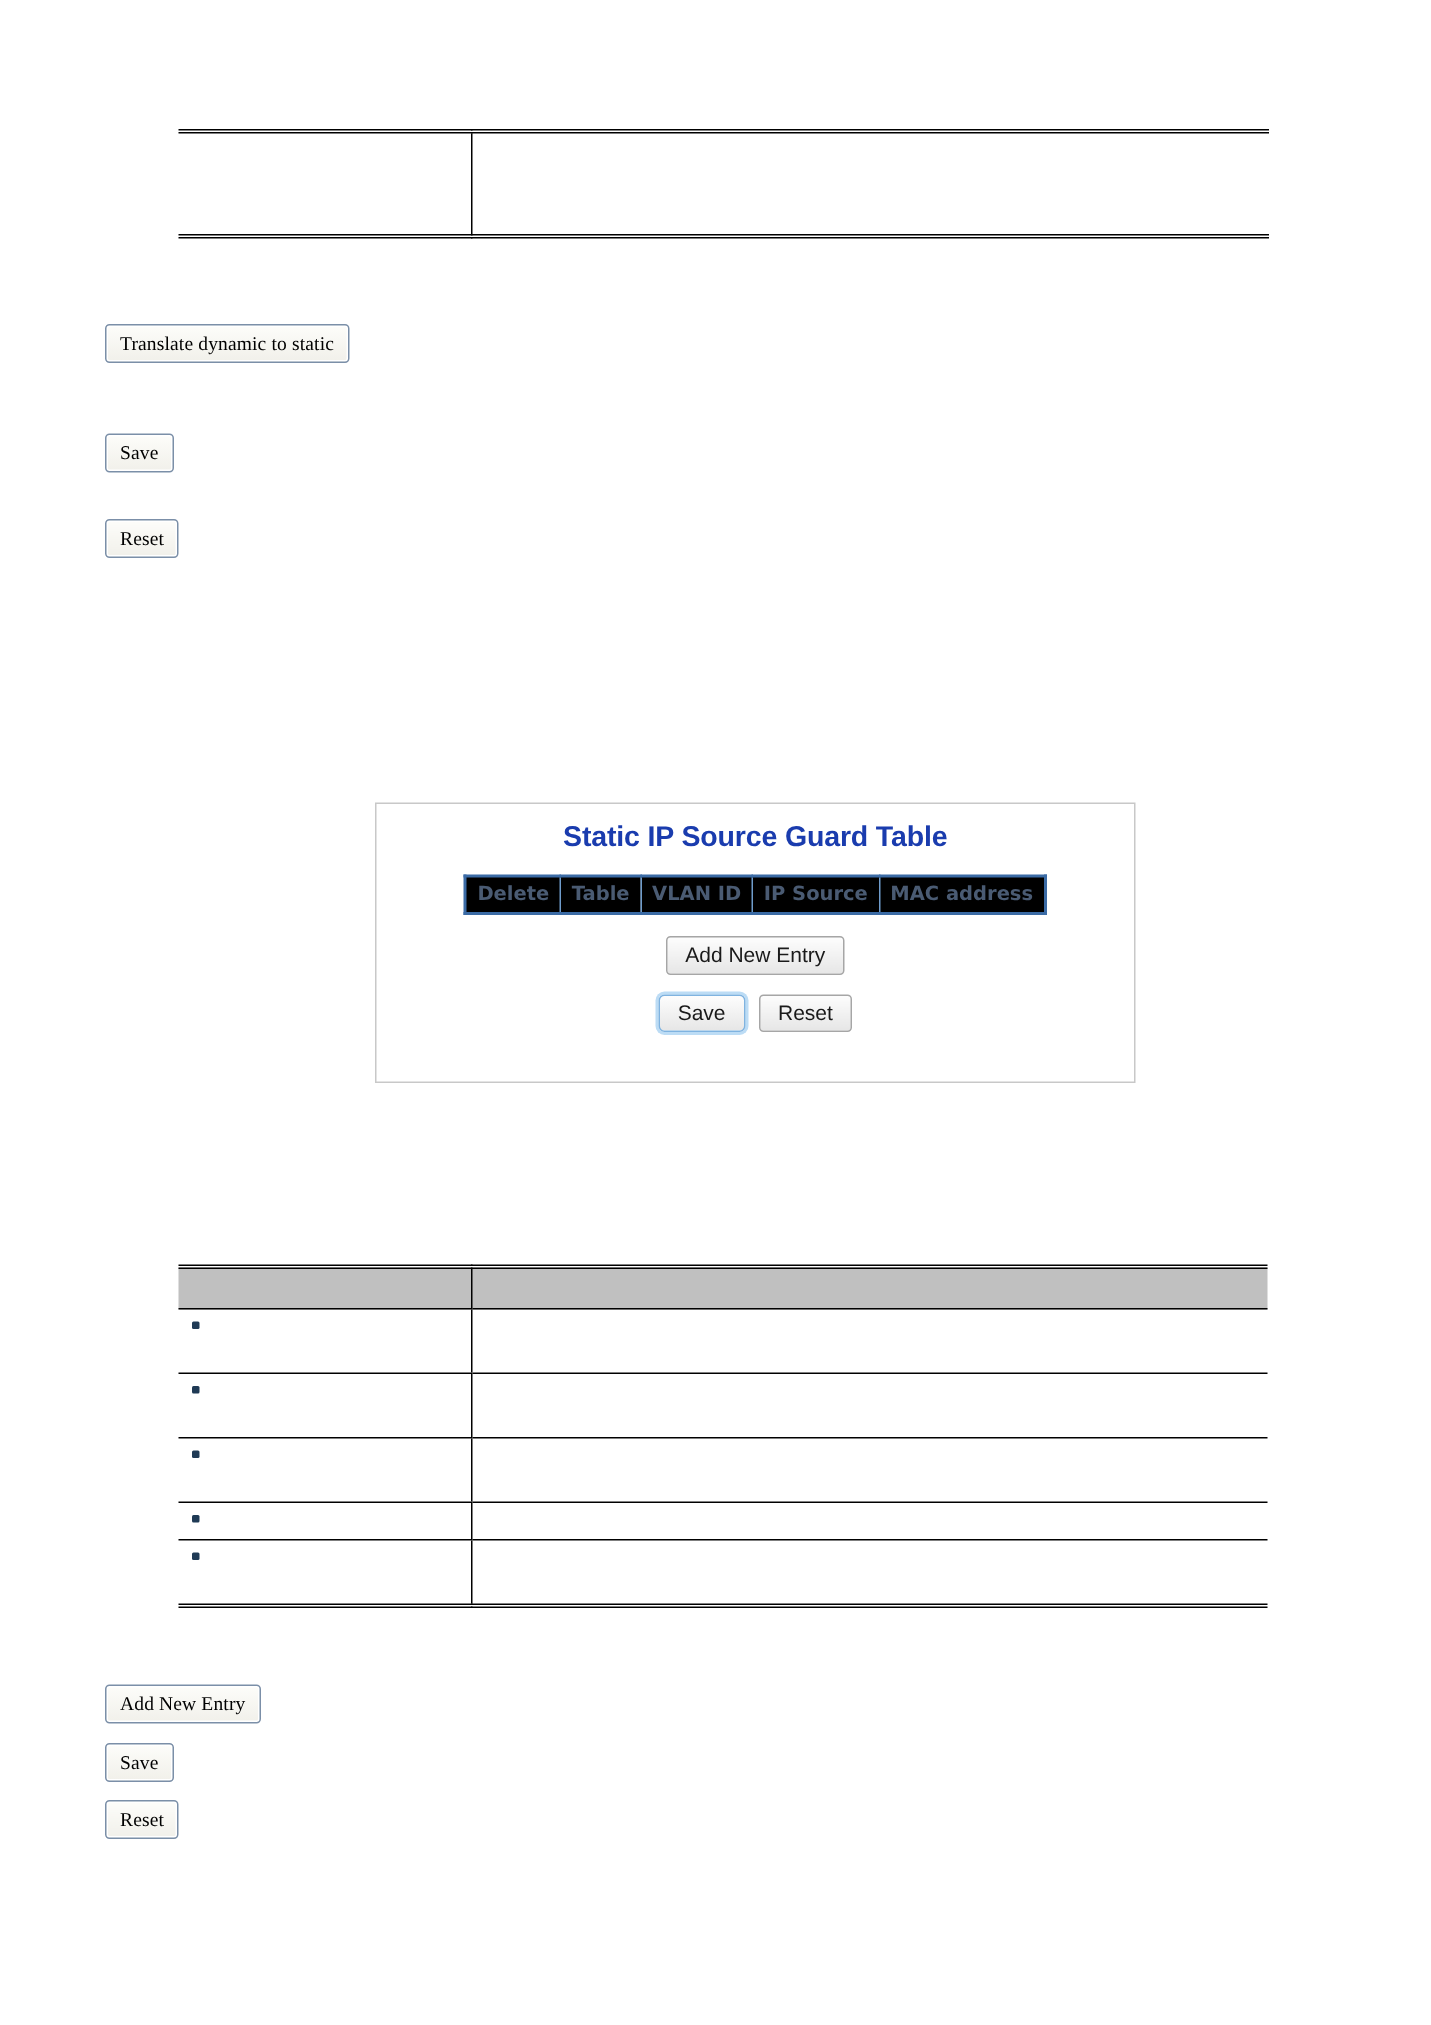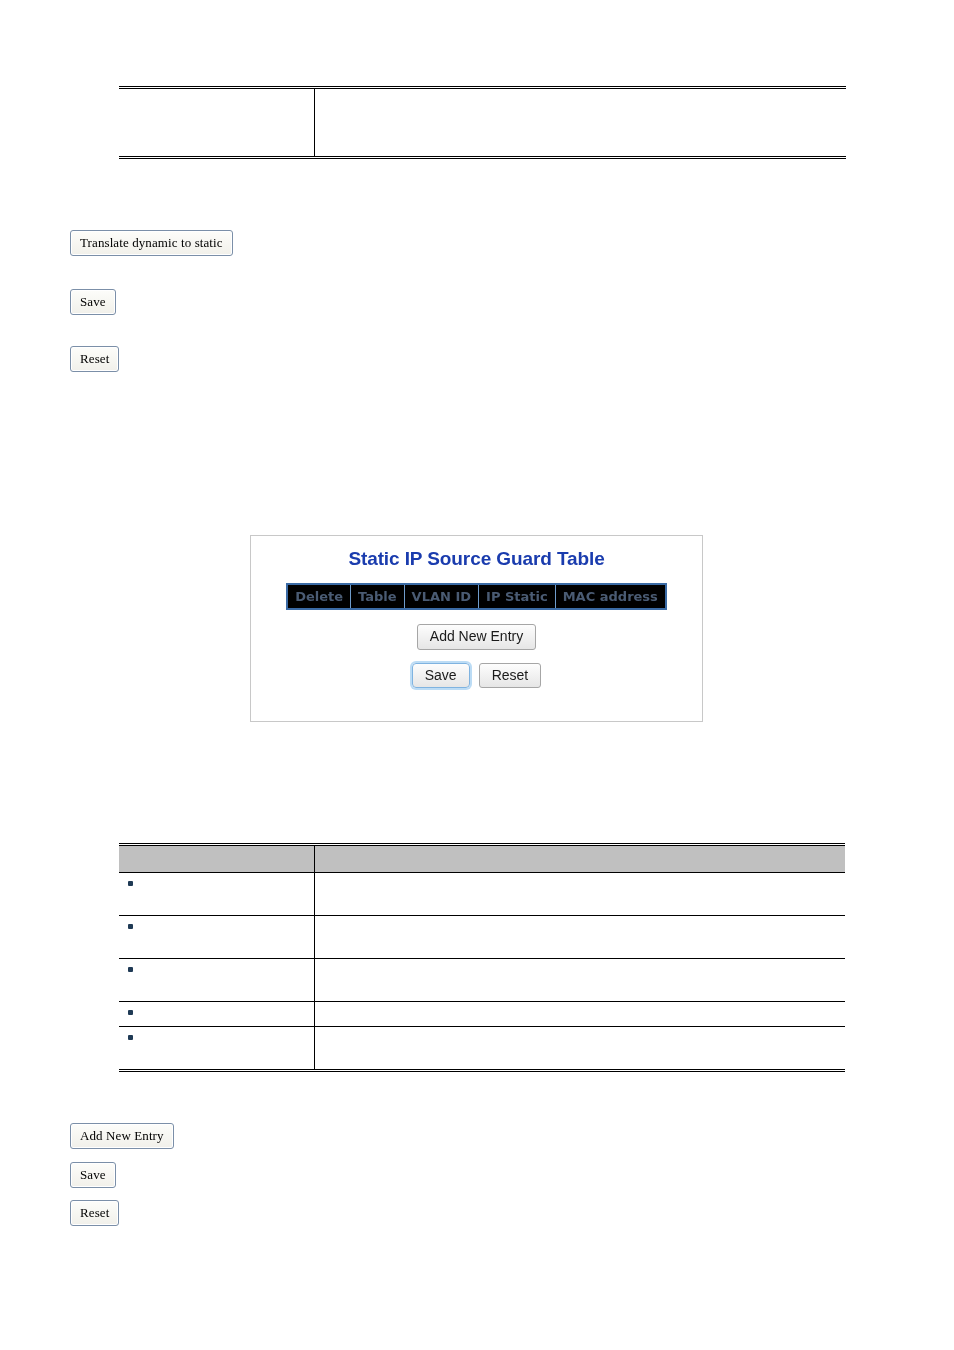--- a/index.html
+++ b/index.html
@@ -100,34 +100,34 @@
     font-family: "Liberation Serif", "DejaVu Serif", serif;
     font-size: 13px;
     color: #000;
     height: 24px;
     padding: 0 9px;
     white-space: nowrap;
     cursor: pointer;
     letter-spacing: .1px;
   }
 
-  #btn-translate { left: 70px; top: 230px; }
+  #btn-translate { left: 70px; top: 216px; }
   #btn-save-top  { left: 70px; top: 289px; }
   #btn-reset-top { left: 70px; top: 346px; }
 
   #btn-addnew-bottom { left: 70px; top: 1123px; }
   #btn-save-bottom   { left: 70px; top: 1162px; }
   #btn-reset-bottom  { left: 70px; top: 1200px; }
 
   
   #sgt-panel {
     position: absolute;
     left: 250px;
     top: 535px;
-    width: 453px;
+    width: 507px;
     height: 187px;
     box-sizing: border-box;
     border: 1px solid #c8c8c8;
     background: #ffffff;
     font-family: "Liberation Sans", "DejaVu Sans", sans-serif;
   }
   #sgt-title {
     text-align: center;
     font-weight: bold;
     font-size: 19px;
@@ -207,21 +207,21 @@
 
   <div id="sgt-title">Static IP Source Guard Table</div>
 
   <div id="sgt-table-wrap">
     <table id="sgt-table">
       <thead>
         <tr>
           <th>Delete</th>
           <th>Table</th>
           <th>VLAN ID</th>
-          <th>IP Static</th>
+          <th>IP Source</th>
           <th>MAC address</th>
         </tr>
       </thead>
       <tbody></tbody>
     </table>
   </div>
 
   <div class="ui-btn-row" id="sgt-addnew-row">
     <button class="ui-btn">Add New Entry</button>
   </div>

